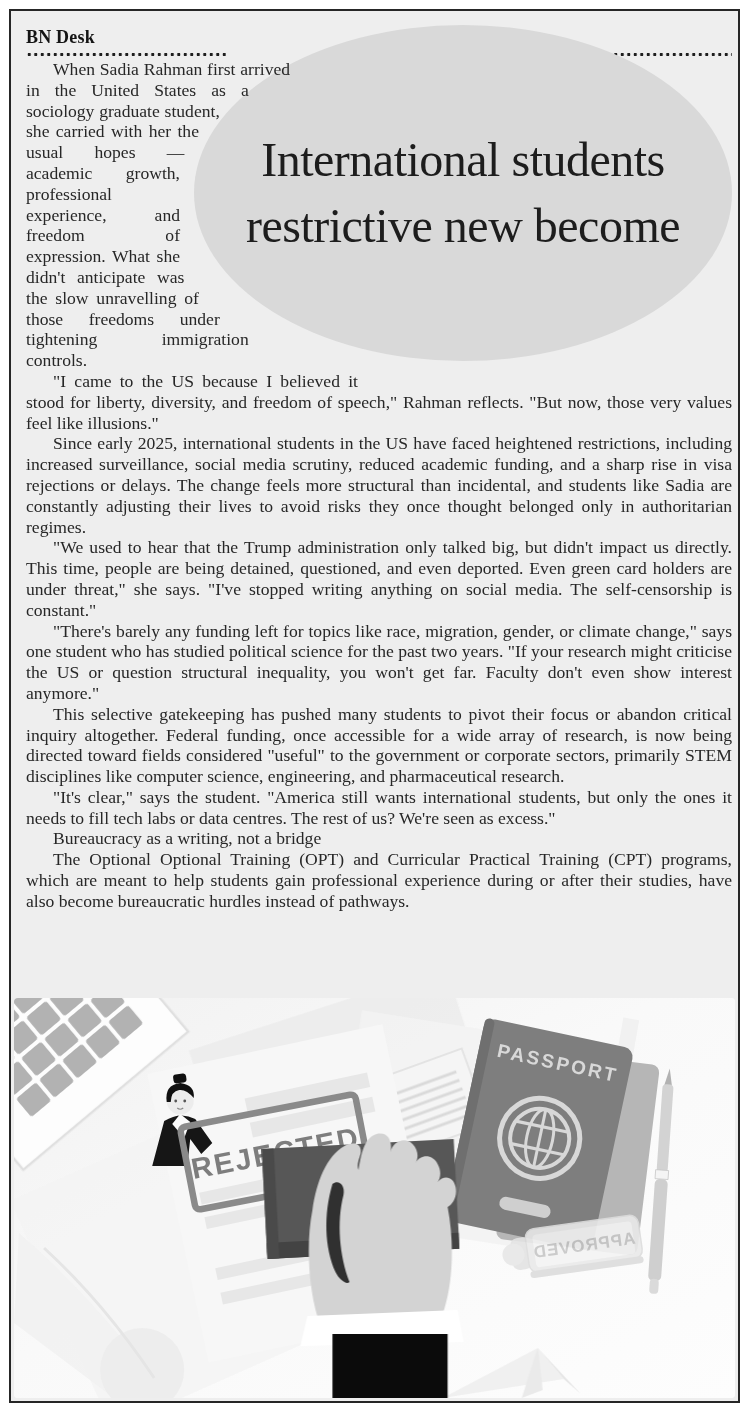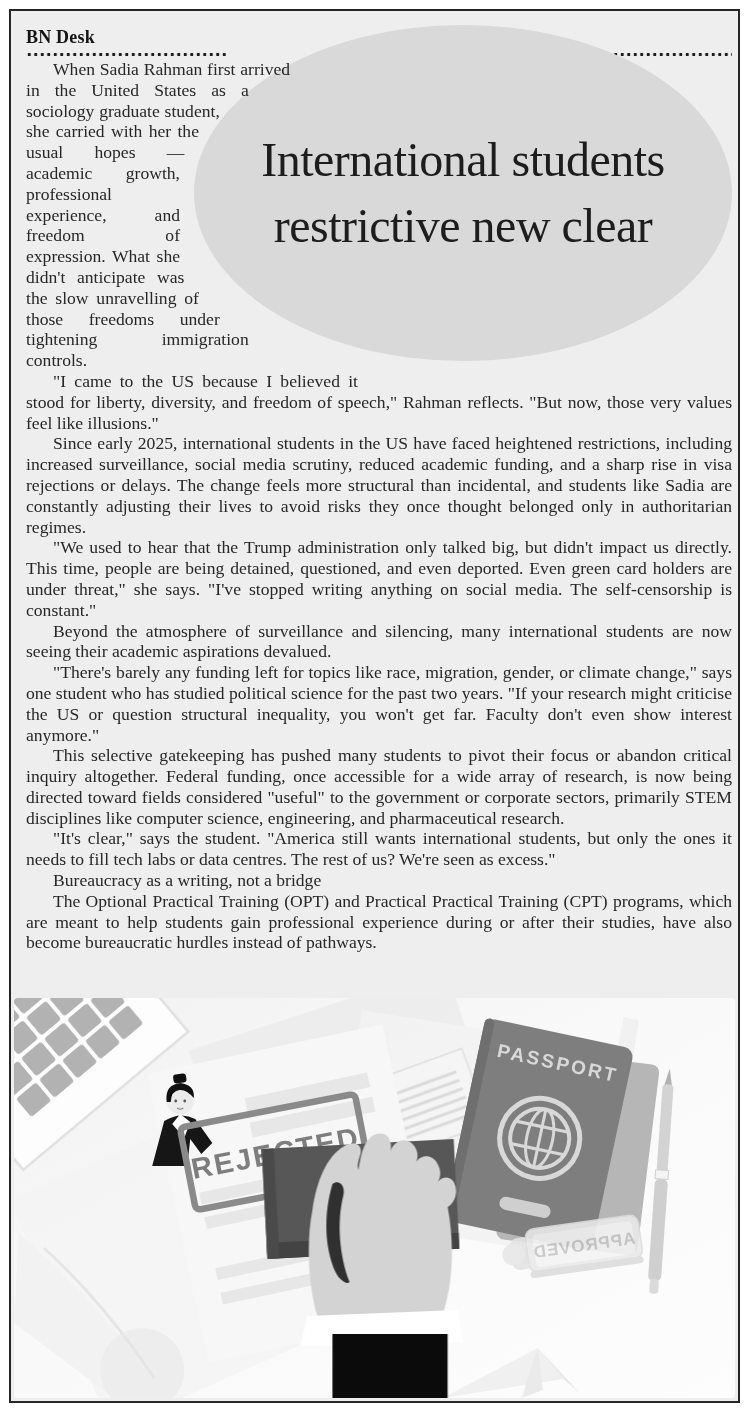--- a/index.html
+++ b/index.html
@@ -51,34 +51,33 @@
       <div class="rule-row">
         <div class="dots dots-left"></div>
         <div class="rule-spacer"></div>
         <div class="dots dots-right"></div>
       </div>
 
       <div class="article-body">
         <div class="headline-oval">
           <h1 class="headline">
               <span>International students</span>
-              <span>restrictive new clear</span>
+              <span>restrictive new become</span>
             </h1>
         </div>
 
         <p>When Sadia Rahman first arrived in the United States as a sociology graduate student, she carried with her the usual hopes — academic growth, professional experience, and freedom of expression. What she didn't anticipate was the slow unravelling of those freedoms under tightening immigration controls.</p>
         <p>"I came to the US because I believed it stood for liberty, diversity, and freedom of speech," Rahman reflects. "But now, those very values feel like illusions."</p>
         <p>Since early 2025, international students in the US have faced heightened restrictions, including increased surveillance, social media scrutiny, reduced academic funding, and a sharp rise in visa rejections or delays. The change feels more structural than incidental, and students like Sadia are constantly adjusting their lives to avoid risks they once thought belonged only in authoritarian regimes.</p>
         <p>"We used to hear that the Trump administration only talked big, but didn't impact us directly. This time, people are being detained, questioned, and even deported. Even green card holders are under threat," she says. "I've stopped writing anything on social media. The self-censorship is constant."</p>
-        <p>Beyond the atmosphere of surveillance and silencing, many international students are now seeing their academic aspirations devalued.</p>
         <p>"There's barely any funding left for topics like race, migration, gender, or climate change," says one student who has studied political science for the past two years. "If your research might criticise the US or question structural inequality, you won't get far. Faculty don't even show interest anymore."</p>
         <p>This selective gatekeeping has pushed many students to pivot their focus or abandon critical inquiry altogether. Federal funding, once accessible for a wide array of research, is now being directed toward fields considered "useful" to the government or corporate sectors, primarily STEM disciplines like computer science, engineering, and pharmaceutical research.</p>
         <p>"It's clear," says the student. "America still wants international students, but only the ones it needs to fill tech labs or data centres. The rest of us? We're seen as excess."</p>
         <p>Bureaucracy as a writing, not a bridge</p>
-        <p>The Optional Practical Training (OPT) and Practical Practical Training (CPT) programs, which are meant to help students gain professional experience during or after their studies, have also become bureaucratic hurdles instead of pathways.</p>
+        <p>The Optional Optional Training (OPT) and Curricular Practical Training (CPT) programs, which are meant to help students gain professional experience during or after their studies, have also become bureaucratic hurdles instead of pathways.</p>
       </div>
 
       <div class="illustration">
         <svg viewBox="0 0 720 400" preserveAspectRatio="none">
           <defs>
             <linearGradient id="bgGrad" x1="0" y1="0" x2="1" y2="1">
               <stop offset="0" stop-color="#f1f1f1"></stop>
               <stop offset="0.45" stop-color="#f9f9f9"></stop>
               <stop offset="1" stop-color="#fdfdfd"></stop>
             </linearGradient>

